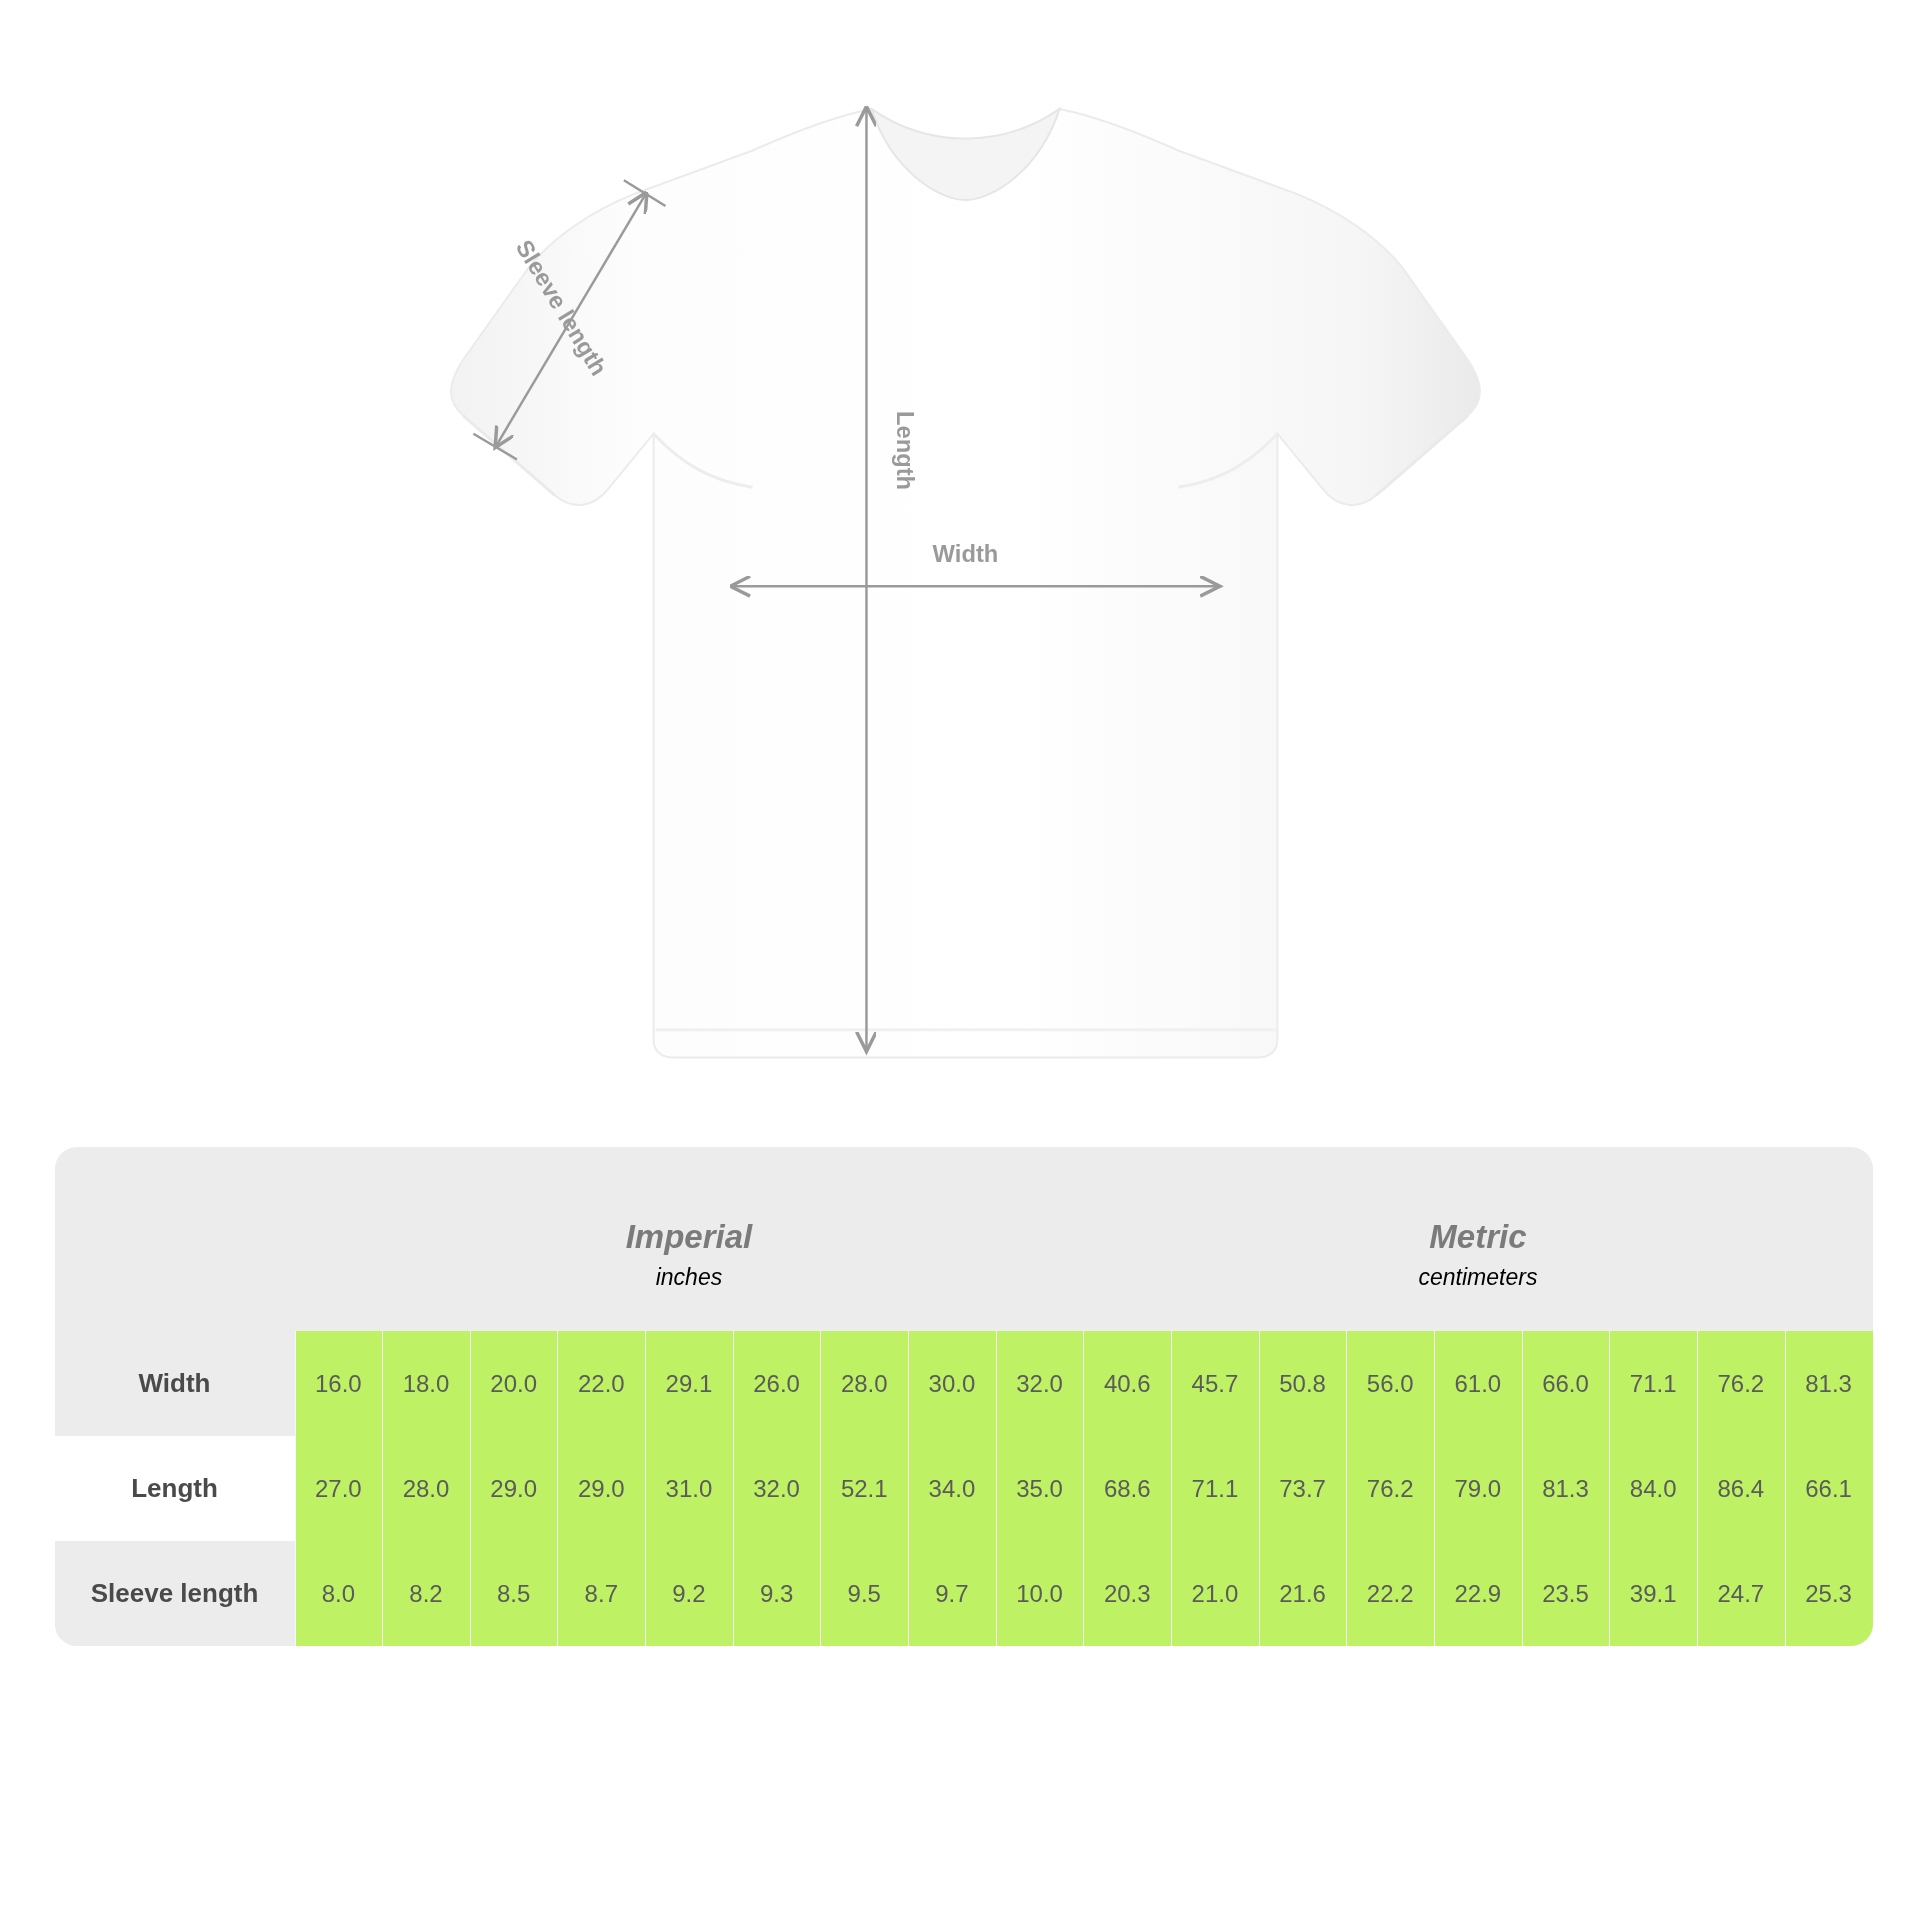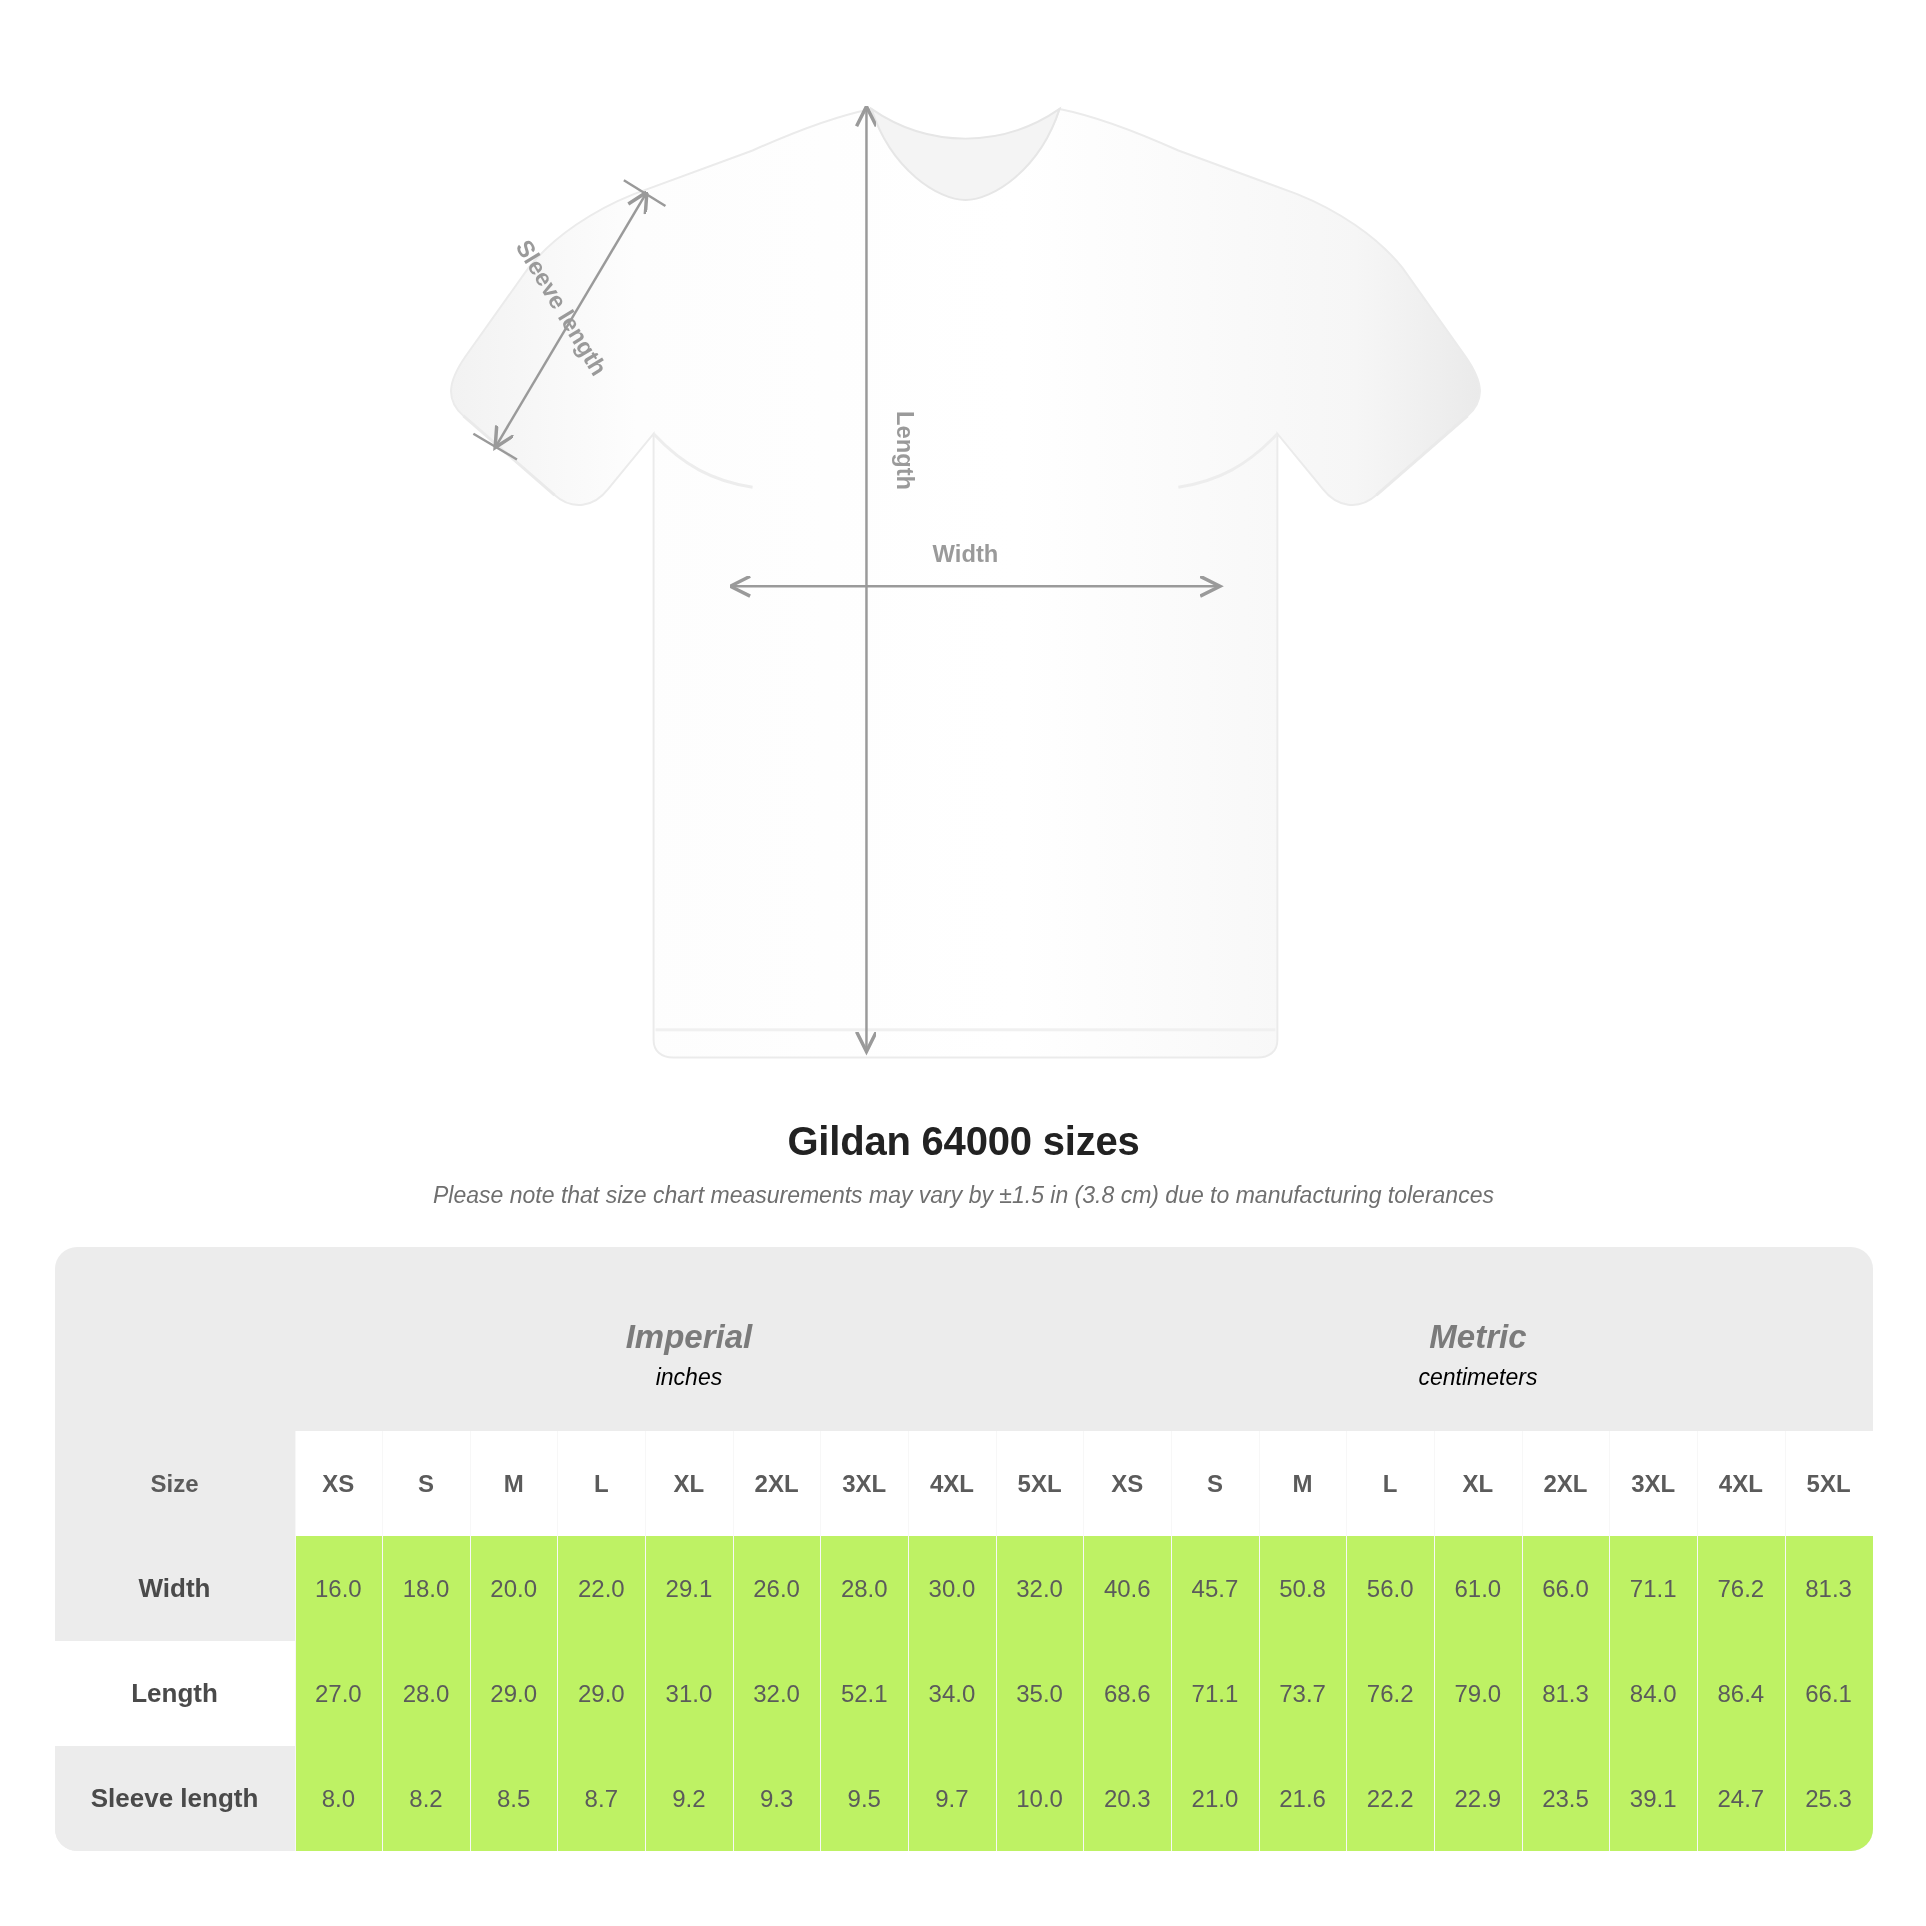--- a/index.html
+++ b/index.html
@@ -199,61 +199,36 @@
       </g>
       <g font-family="Liberation Sans, sans-serif">
         <text x="975" y="568" fill="#9a9a9a" font-size="24" font-weight="bold" text-anchor="middle">Width</text>
       </g>
       <g font-family="Liberation Sans, sans-serif">
         <text x="560" y="315" fill="#9a9a9a" font-size="24" font-weight="bold" transform="rotate(59 560 315)" text-anchor="middle">Sleeve length</text>
       </g>
     </svg>
   </div>
 
-  <div class="title-block">
-    <div class="chart-title">Gildan 64000 sizes</div>
-    <div class="chart-note">Please note that size chart measurements may vary by ±1.5 in (3.8 cm) due to manufacturing tolerances</div>
-  </div>
 
   <div class="table-wrap">
     <table class="size-table">
       <tbody>
         <tr>
           <td class="unit-head label-cell"></td>
           <td class="unit-head" colspan="9">
             <div class="unit-name">Imperial</div>
             <div class="unit-sub">inches</div>
           </td>
           <td class="unit-head" colspan="9">
             <div class="unit-name">Metric</div>
             <div class="unit-sub">centimeters</div>
           </td>
         </tr>
 
-        <tr class="row-size">
-          <td class="label-cell">Size</td>
-          <td class="cell-sep">XS</td>
-          <td class="cell-sep">S</td>
-          <td class="cell-sep">M</td>
-          <td class="cell-sep">L</td>
-          <td class="cell-sep">XL</td>
-          <td class="cell-sep">2XL</td>
-          <td class="cell-sep">3XL</td>
-          <td class="cell-sep">4XL</td>
-          <td class="cell-sep">5XL</td>
-          <td class="cell-sep">XS</td>
-          <td class="cell-sep">S</td>
-          <td class="cell-sep">M</td>
-          <td class="cell-sep">L</td>
-          <td class="cell-sep">XL</td>
-          <td class="cell-sep">2XL</td>
-          <td class="cell-sep">3XL</td>
-          <td class="cell-sep">4XL</td>
-          <td class="cell-sep">5XL</td>
-        </tr>
 
         <tr class="row-data odd">
           <td class="label-cell">Width</td>
           <td class="cell-sep">16.0</td>
           <td class="cell-sep">18.0</td>
           <td class="cell-sep">20.0</td>
           <td class="cell-sep">22.0</td>
           <td class="cell-sep">29.1</td>
           <td class="cell-sep">26.0</td>
           <td class="cell-sep">28.0</td>

